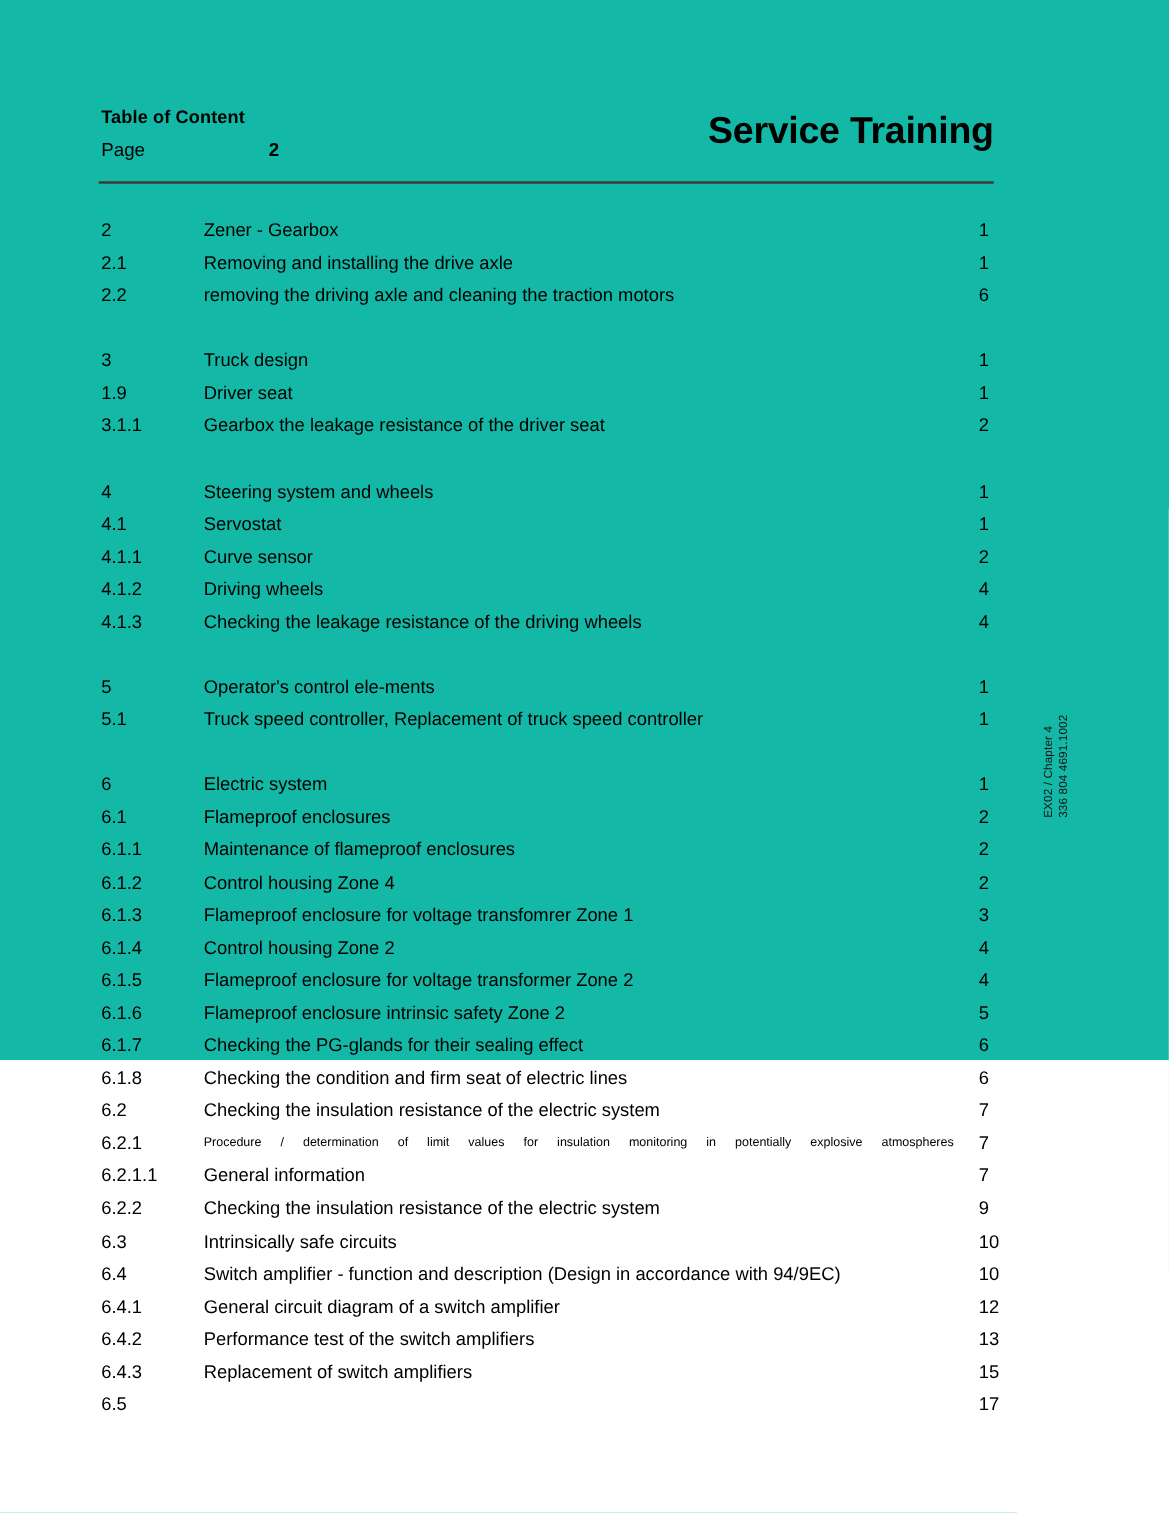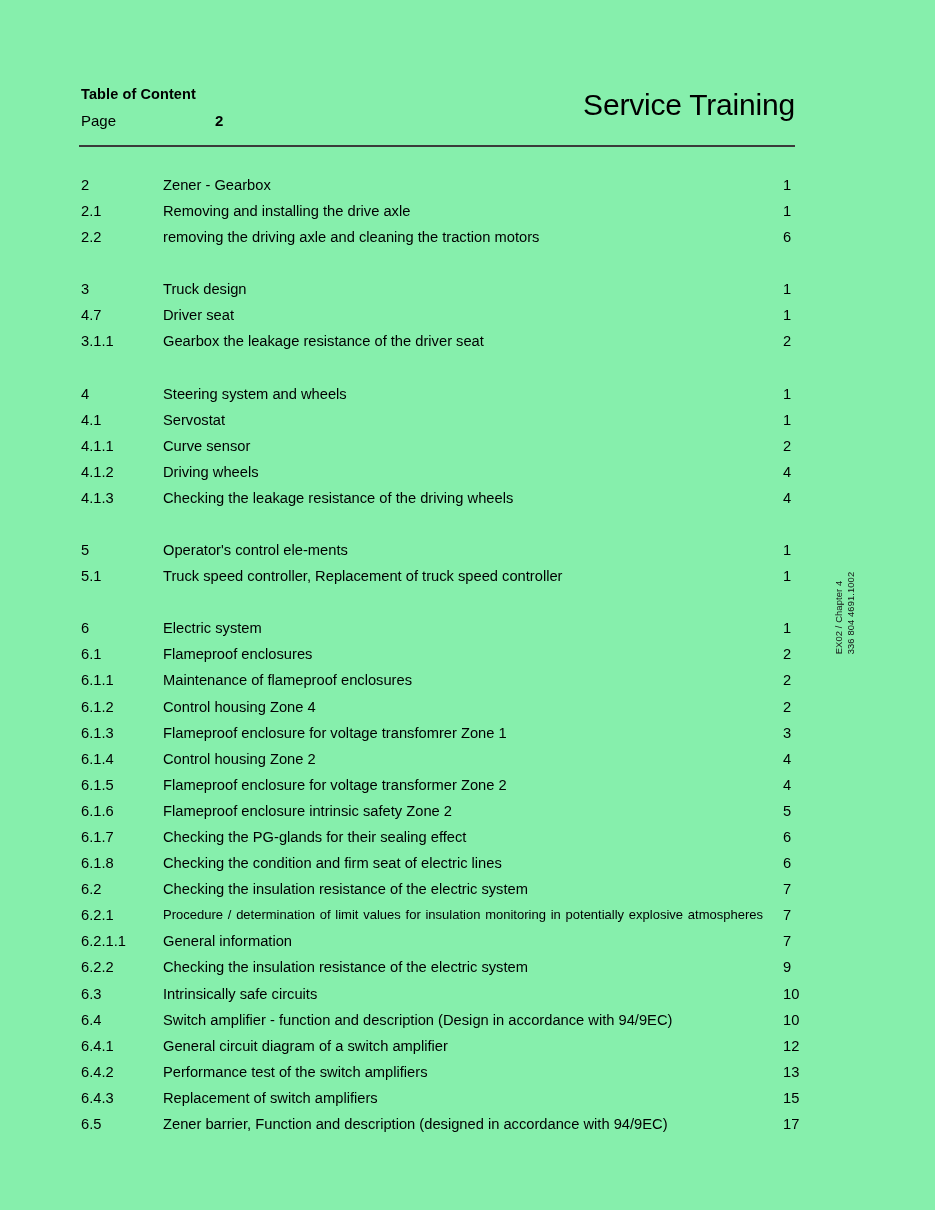--- a/index.html
+++ b/index.html
@@ -13,22 +13,22 @@
     position: relative;
     font-family: "Liberation Sans", sans-serif;
     color: #000000;
     overflow: hidden;
   }
 
   .page {
     position: absolute;
     left: 0; top: 0;
     width: 935px;
-    height: 1210px;
-    background: #86efac;
+    height: 848px;
+    background: #14b8a6;
   }
 
   
   .header {
     position: absolute;
     left: 79px;
     top: 86px;
     width: 716px;
     height: 62px;
   }
@@ -55,21 +55,21 @@
     top: 26px;
     font-size: 15px;
     font-weight: bold;
     white-space: nowrap;
   }
   .hdr-title {
     position: absolute;
     right: 0px;
     top: 2px;
     font-size: 30px;
-    font-weight: normal;
+    font-weight: bold;
     letter-spacing: -0.2px;
     white-space: nowrap;
   }
   .hdr-rule {
     position: absolute;
     left: 79px;
     top: 145px;
     width: 716px;
     height: 2px;
     background: #3a3a3a;
@@ -109,21 +109,21 @@
   .row .pg {
     position: absolute;
     left: 704px;
     top: 0;
     font-size: 14.7px;
     white-space: nowrap;
   }
 
   
   .row.small .title {
-    font-size: 13px;
+    font-size: 10px;
     width: 600px;
     white-space: normal;
     text-align: justify;
     text-align-last: justify;
     line-height: 26.1px;
   }
 
   
   .sidetext {
     position: absolute;
@@ -179,21 +179,21 @@
           <span class="pg">6</span>
         </div>
       </div>
       <div class="toc-group">
         <div class="row">
           <span class="num">3</span>
           <span class="title">Truck design</span>
           <span class="pg">1</span>
         </div>
         <div class="row">
-          <span class="num">4.7</span>
+          <span class="num">1.9</span>
           <span class="title">Driver seat</span>
           <span class="pg">1</span>
         </div>
         <div class="row">
           <span class="num">3.1.1</span>
           <span class="title">Gearbox the leakage resistance of the driver seat</span>
           <span class="pg">2</span>
         </div>
       </div>
       <div class="toc-group">
@@ -326,21 +326,20 @@
           <span class="title">Performance test of the switch amplifiers</span>
           <span class="pg">13</span>
         </div>
         <div class="row">
           <span class="num">6.4.3</span>
           <span class="title">Replacement  of  switch  amplifiers</span>
           <span class="pg">15</span>
         </div>
         <div class="row">
           <span class="num">6.5</span>
-          <span class="title">Zener barrier, Function and description (designed in accordance with 94/9EC)</span>
           <span class="pg">17</span>
         </div>
       </div>
     </div>
 
   <div class="sidetext">
     <div class="inner">
       <span class="l1">EX02 / Chapter 4</span>
       <span class="l2">336 804 4691.1002</span>
     </div>

